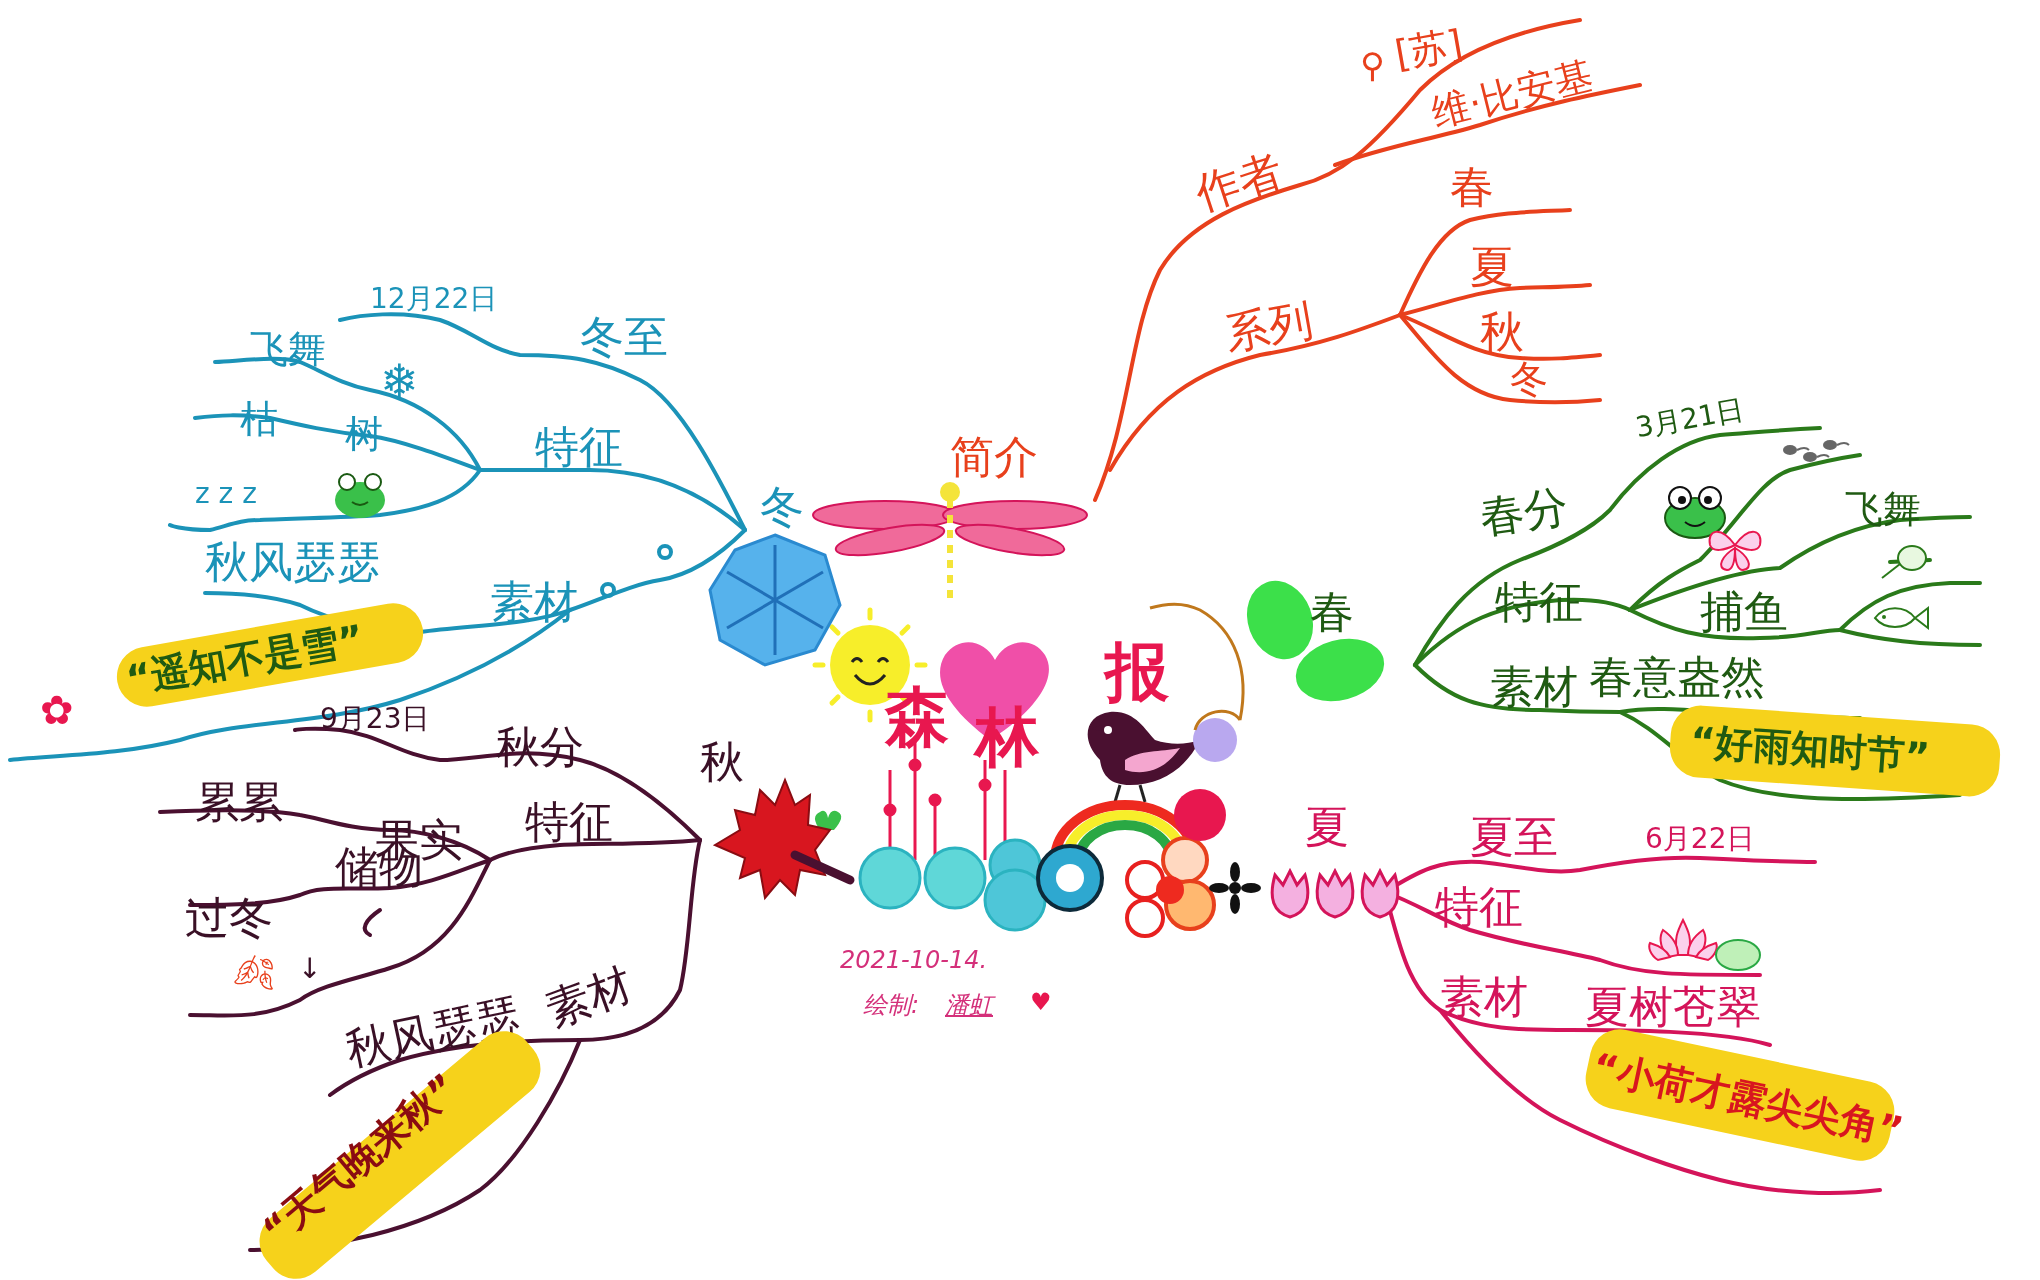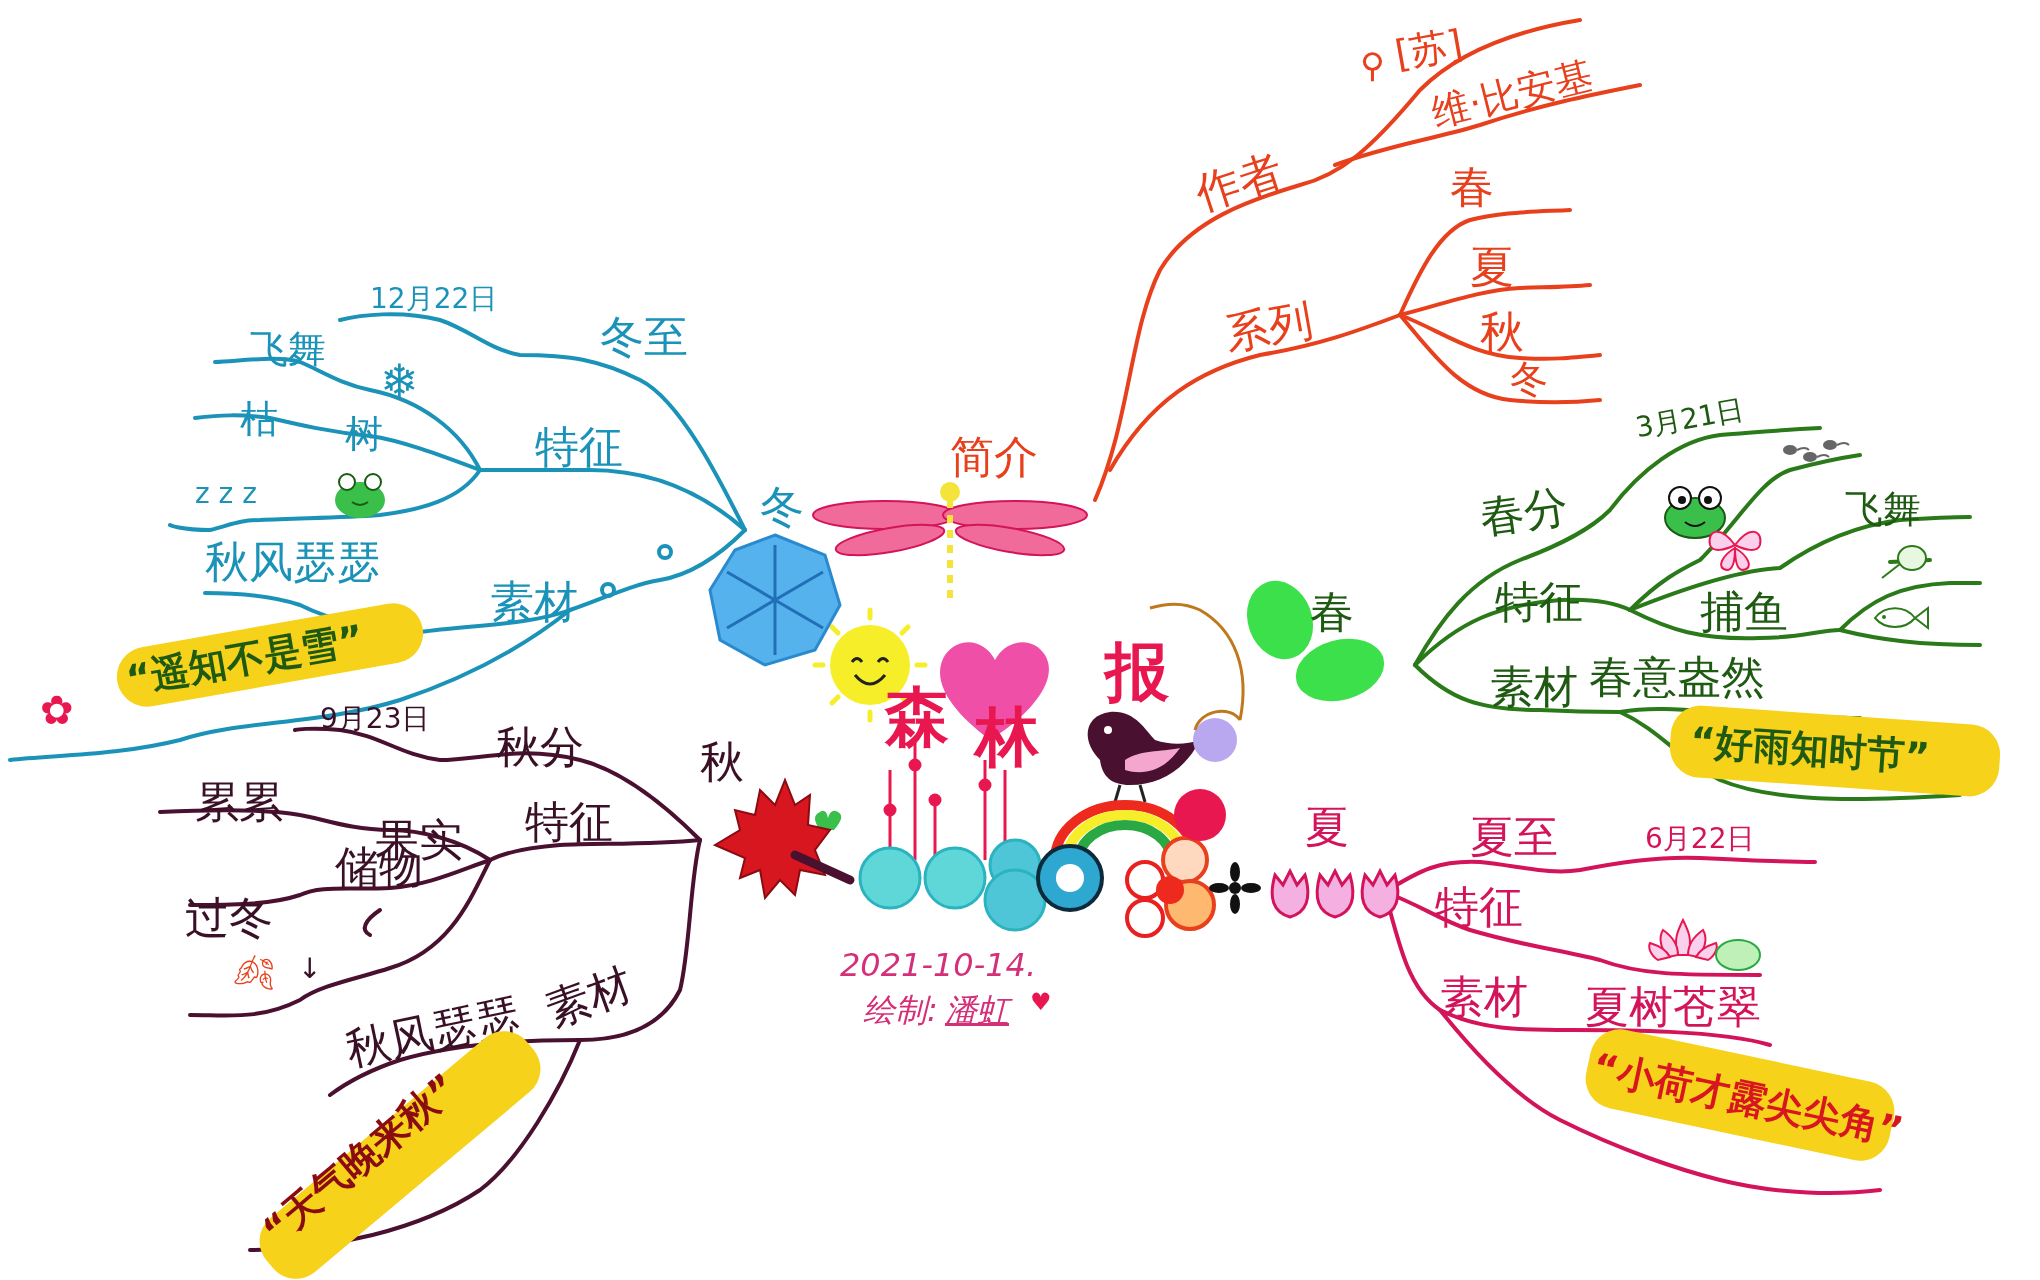--- a/index.html
+++ b/index.html
@@ -11,21 +11,21 @@
   .sm{font-size:28px;}
   .c-int{color:#e8401c;}
   .c-spr{color:#1f5a12;}
   .c-sum{color:#d4145a;}
   .c-aut{color:#3a1026;}
   .c-win{color:#1b93b8;}
   .hl{position:absolute;background:#f6d21b;border-radius:30px;}
   .quote{position:absolute;white-space:nowrap;line-height:1;font-size:38px;font-weight:bold;}
   .deco{position:absolute;}
   .title-ch{position:absolute;font-size:64px;font-weight:bold;color:#e8174f;line-height:1;}
-  .sig{position:absolute;color:#d4307a;font-size:32px;font-style:italic;line-height:1.3;white-space:nowrap;}
+  .sig{position:absolute;color:#d4307a;font-size:24px;font-style:italic;line-height:1.3;white-space:nowrap;}
 </style>
 </head>
 <body>
 
 <svg class="lines" viewBox="0 0 2040 1280">
 
   <g fill="none" stroke="#e8401c" stroke-width="4" stroke-linecap="round">
     <path d="M1095,500 C1130,420 1130,330 1160,270 C1190,220 1250,200 1300,185 C1340,175 1370,150 1420,90 C1460,50 1520,30 1580,20"></path>
     <path d="M1335,165 C1390,145 1430,140 1480,125 C1540,105 1590,95 1640,85"></path>
     <path d="M1110,470 C1150,400 1200,370 1260,355 C1320,345 1360,330 1400,315"></path>
@@ -299,21 +299,21 @@
 <div class="t big c-aut" style="left:375px;top:818px;">果实</div>
 <div class="t big c-aut" style="left:195px;top:780px;">累累</div>
 <div class="t big c-aut" style="left:335px;top:845px;text-align:center;">储物</div>
 <div class="t big c-aut" style="left:185px;top:860px;margin-top:36px;">过冬</div>
 <div class="t big c-aut" style="left:545px;top:975px;transform:rotate(-20deg);">素材</div>
 <div class="t big c-aut" style="left:345px;top:1010px;transform:rotate(-12deg);">秋风瑟瑟</div>
 <div class="hl" style="left:230px;top:1120px;width:340px;height:70px;transform:rotate(-40deg);"></div>
 <div class="quote" style="left:240px;top:1140px;color:#8a0c12;transform:rotate(-40deg);">“天气晚来秋”</div>
 
 <div class="t big c-win" style="left:760px;top:485px;">冬</div>
-<div class="t big c-win" style="left:600px;top:315px;">冬至</div>
+<div class="t big c-win" style="left:580px;top:315px;">冬至</div>
 <div class="t sm c-win" style="left:370px;top:285px;">12月22日</div>
 <div class="t big c-win" style="left:535px;top:425px;">特征</div>
 <div class="t mid c-win" style="left:250px;top:330px;">飞舞</div>
 <div class="t mid c-win" style="left:240px;top:400px;">枯</div>
 <div class="t mid c-win" style="left:345px;top:415px;">树</div>
 <div class="t sm c-win" style="left:195px;top:480px;">z z z</div>
 <div class="t big c-win" style="left:490px;top:580px;">素材</div>
 <div class="t big c-win" style="left:205px;top:540px;">秋风瑟瑟</div>
 <div class="hl" style="left:115px;top:625px;width:310px;height:60px;transform:rotate(-10deg);"></div>
 <div class="quote" style="left:125px;top:640px;color:#1f5a12;transform:rotate(-10deg);">“遥知不是雪”</div>

